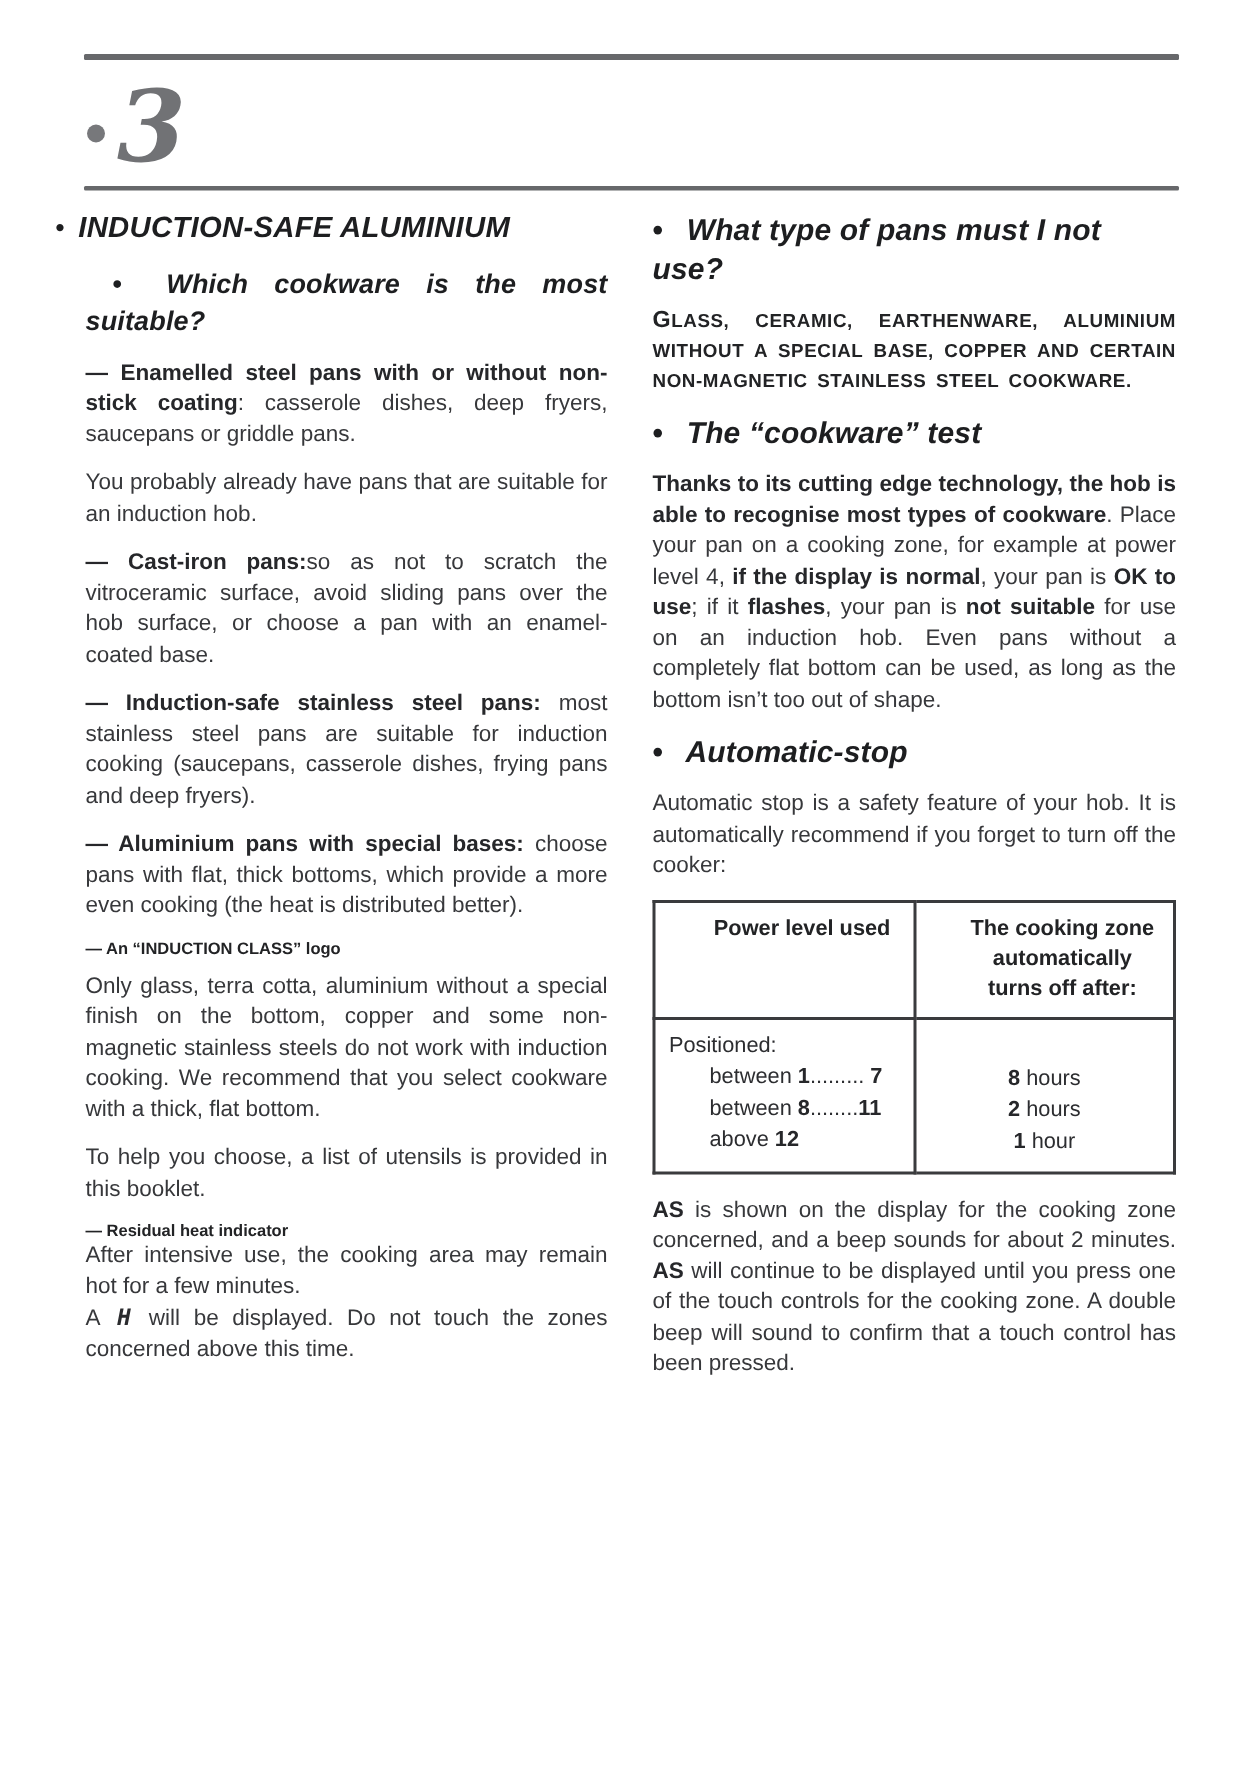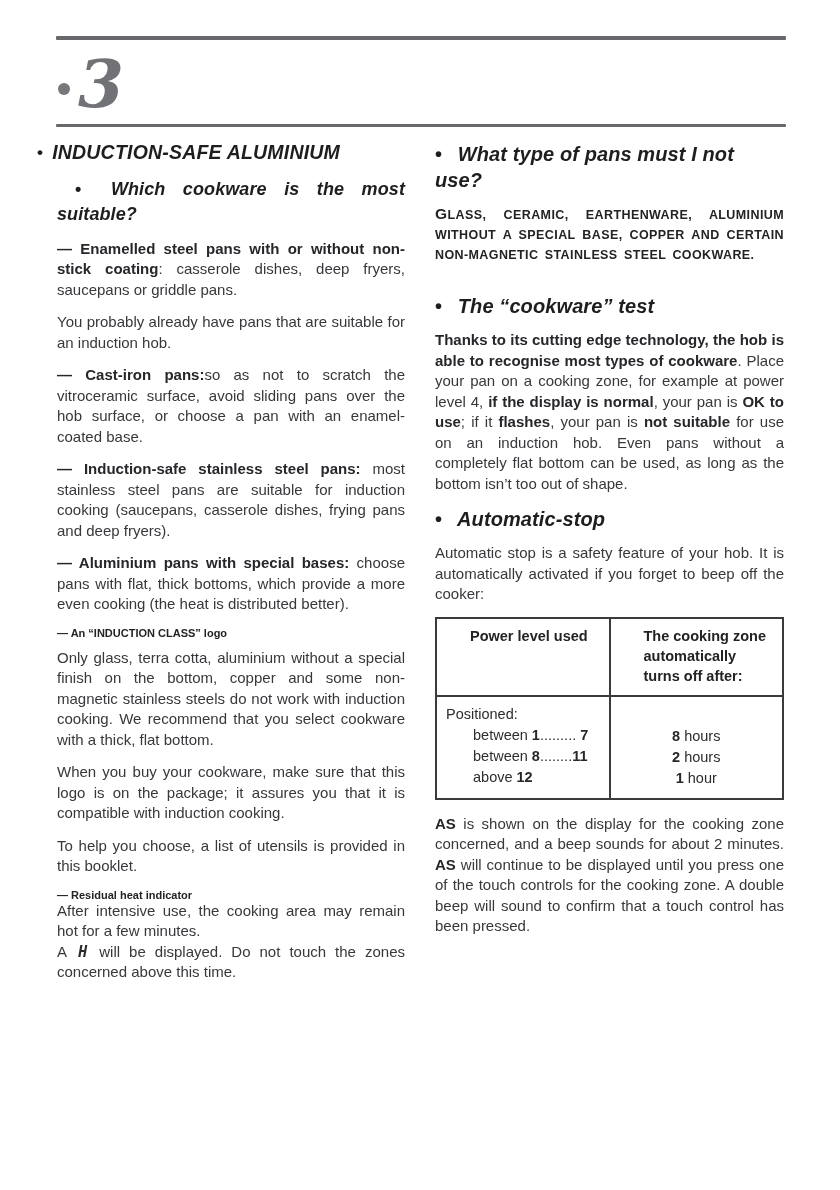--- a/index.html
+++ b/index.html
@@ -42,21 +42,21 @@
 
   p,.para{font-size:15px;line-height:20.5px;text-align:justify;margin:0 0 12px 0;}
   .b{font-weight:bold;color:#26272a;}
   .seg{
     font-family:"DejaVu Sans Mono",monospace;font-style:italic;font-weight:bold;
     padding:0 3px;color:#2a2b2e;
   }
 
   .glass-note{
     font-size:12.5px;font-weight:bold;line-height:20px;letter-spacing:.4px;
-    word-spacing:2.5px;text-align:justify;color:#222325;margin-bottom:28px;
+    word-spacing:2.5px;text-align:justify;color:#222325;margin-bottom:12px;
   }
   .glass-note::first-letter{font-size:15.5px;}
 
   .logo-wrap{text-align:center;margin:10px 0 30px 0;}
   .induction-logo{
     display:inline-block;width:40px;height:40px;box-sizing:border-box;
     border:2px solid #606163;border-radius:11px;line-height:36px;text-align:center;
     font-size:21px;font-style:italic;color:#606163;letter-spacing:-1px;
     font-family:"DejaVu Sans",sans-serif;
   }
@@ -65,21 +65,21 @@
   .residual-block{margin-top:8px;}
   .residual-block .h-dash{margin-bottom:0;}
 
   .auto-table{
     width:100%;border-collapse:collapse;margin:10px 0 14px 0;
     font-size:14.5px;color:#2c2d30;
   }
   .auto-table th,.auto-table td{
     border:2px solid #3a3b3d;vertical-align:top;padding:7px 9px 9px 9px;
   }
-  .auto-table th{font-weight:bold;text-align:left;line-height:20px;color:#222325;padding-left:33px;}
+  .auto-table th{font-weight:bold;text-align:center;line-height:20px;color:#222325;padding-left:33px;}
   .level-label{line-height:21px;}
   .level-line{line-height:21px;padding-left:27px;}
   .dur-cell{text-align:center;padding-top:29px !important;}
   .dur-line{line-height:21px;}
 </style>
 </head>
 <body>
 
 <div class="page">
 
@@ -113,21 +113,20 @@
       <p class="para"><span class="b">— Cast-iron pans:</span><span>so as not to scratch the vitroceramic surface, avoid sliding pans over the hob surface, or choose a pan with an enamel-coated base.</span></p>
 
       <p class="para"><span class="b">— Induction-safe stainless steel pans:</span><span> most stainless steel pans are suitable for induction cooking (saucepans, casserole dishes, frying pans and deep fryers).</span></p>
 
       <p class="para"><span class="b">— Aluminium pans with special bases:</span><span> choose pans with flat, thick bottoms, which provide a more even cooking (the heat is distributed better).</span></p>
 
       <h3 class="h-dash">— An “INDUCTION CLASS” logo</h3>
 
       <p class="para">Only glass, terra cotta, aluminium without a special finish on the bottom, copper and some non-magnetic stainless steels do not work with induction cooking. We recommend that you select cookware with a thick, flat bottom.</p>
 
-      <p class="para">When you buy your cookware, make sure that this logo is on the package; it assures you that it is compatible with induction cooking.</p>
 
 
       <p class="para">To help you choose, a list of utensils is provided in this booklet.</p>
 
       <div class="residual-block">
         <h3 class="h-dash">— Residual heat indicator</h3>
         <p>After intensive use, the cooking area may remain hot for a few minutes.</p>
         <p><span>A </span><span class="seg">H</span><span> will be displayed. Do not touch the zones concerned above this time.</span></p>
       </div>
 
@@ -147,21 +146,21 @@
         <span>The “cookware” test</span>
       </h2>
 
       <p class="para"><span class="b">Thanks to its cutting edge technology, the hob is able to recognise most types of cookware</span><span>. Place your pan on a cooking zone, for example at power level 4, </span><span class="b">if the display is normal</span><span>, your pan is </span><span class="b">OK to use</span><span>; if it </span><span class="b">flashes</span><span>, your pan is </span><span class="b">not suitable</span><span> for use on an induction hob. Even pans without a completely flat bottom can be used, as long as the bottom isn’t too out of shape.</span></p>
 
       <h2 class="h-sub-r">
         <span class="blt">•</span>
         <span>Automatic-stop</span>
       </h2>
 
-      <p class="para">Automatic stop is a safety feature of your hob. It is automatically activated if you forget to beep off the cooker:</p>
+      <p class="para">Automatic stop is a safety feature of your hob. It is automatically recommend if you forget to turn off the cooker:</p>
 
       <table class="auto-table">
         <thead>
           <tr>
             <th style="width:50%">Power level used</th>
             <th>The cooking zone automatically turns off after:</th>
           </tr>
         </thead>
         <tbody>
           <tr>

